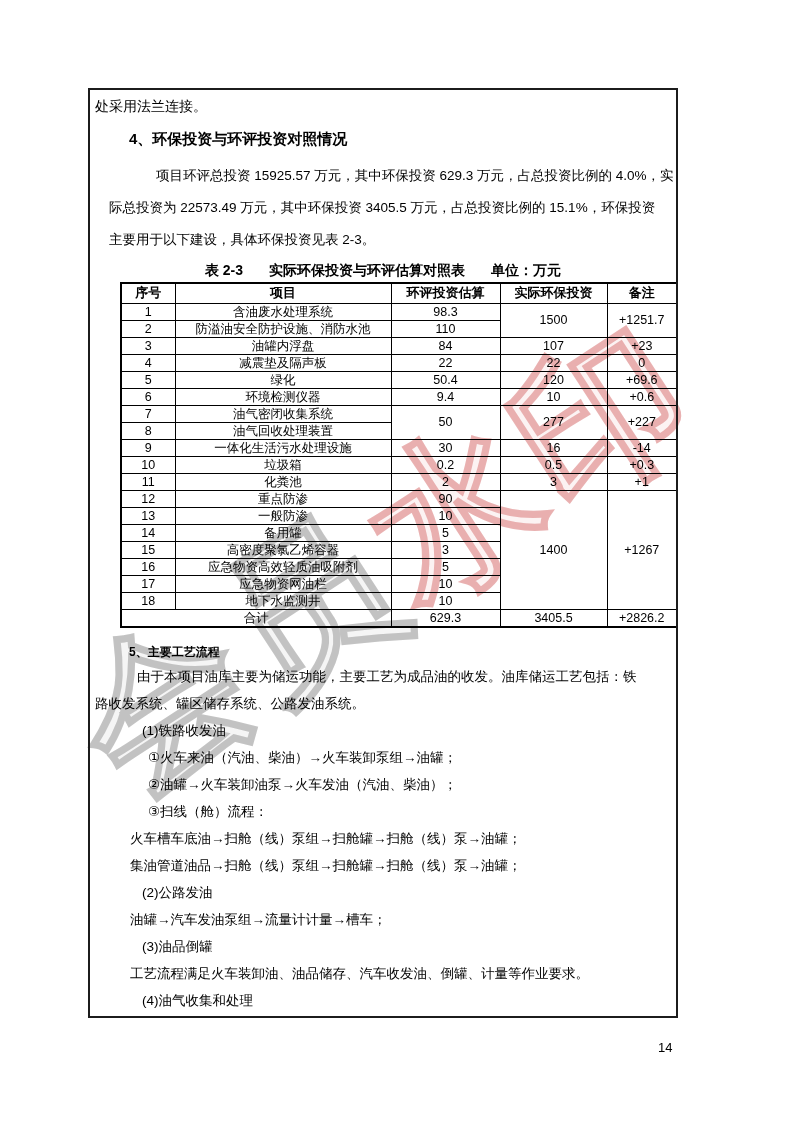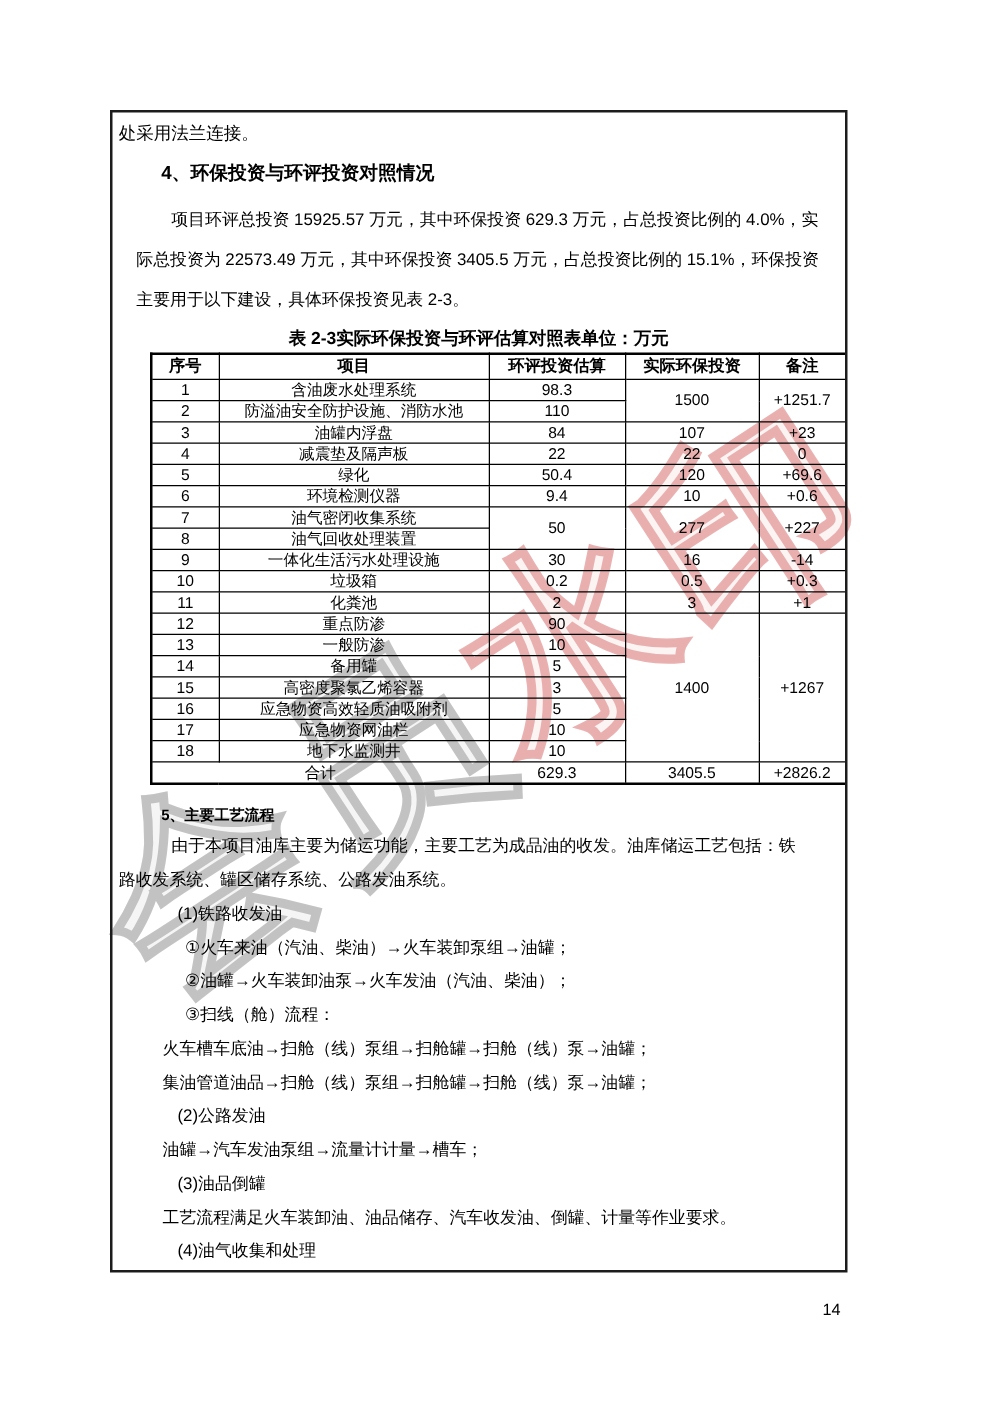--- a/index.html
+++ b/index.html
@@ -22,23 +22,23 @@
   
   .box{
     position:absolute;left:88px;top:88px;width:590px;height:930px;
     border:2px solid #1c1c1c;z-index:1;background:transparent;
     padding:0;box-sizing:border-box;overflow:hidden;
   }
   .toptext{margin:6px 0 0 5px;font-size:14px;line-height:20px;}
   .h4{margin:12px 0 0 39px;font-size:15px;font-weight:bold;line-height:22px;}
   .para4{margin-top:10px;}
   .pline{margin-left:19px;font-size:13.5px;line-height:32px;white-space:nowrap;}
-  .pl-indent{margin-left:47px;}
+  .pl-indent{margin-left:66px;}
   .caption{
-    margin:6px 0 2px 0;display:flex;justify-content:center;
+    margin:6px 0 2px 0;display:flex;justify-content:center;gap:26px;
     font-size:14px;font-weight:bold;white-space:nowrap;
   }
   table.t{
     border-collapse:collapse;table-layout:fixed;width:556px;margin-left:30px;
     font-size:12.5px;text-align:center;border:2px solid #000;
   }
   table.t th,table.t td{
     border:1px solid #000;height:16px;padding:0 2px;line-height:1.15;
     overflow:hidden;white-space:nowrap;font-weight:normal;
   }

